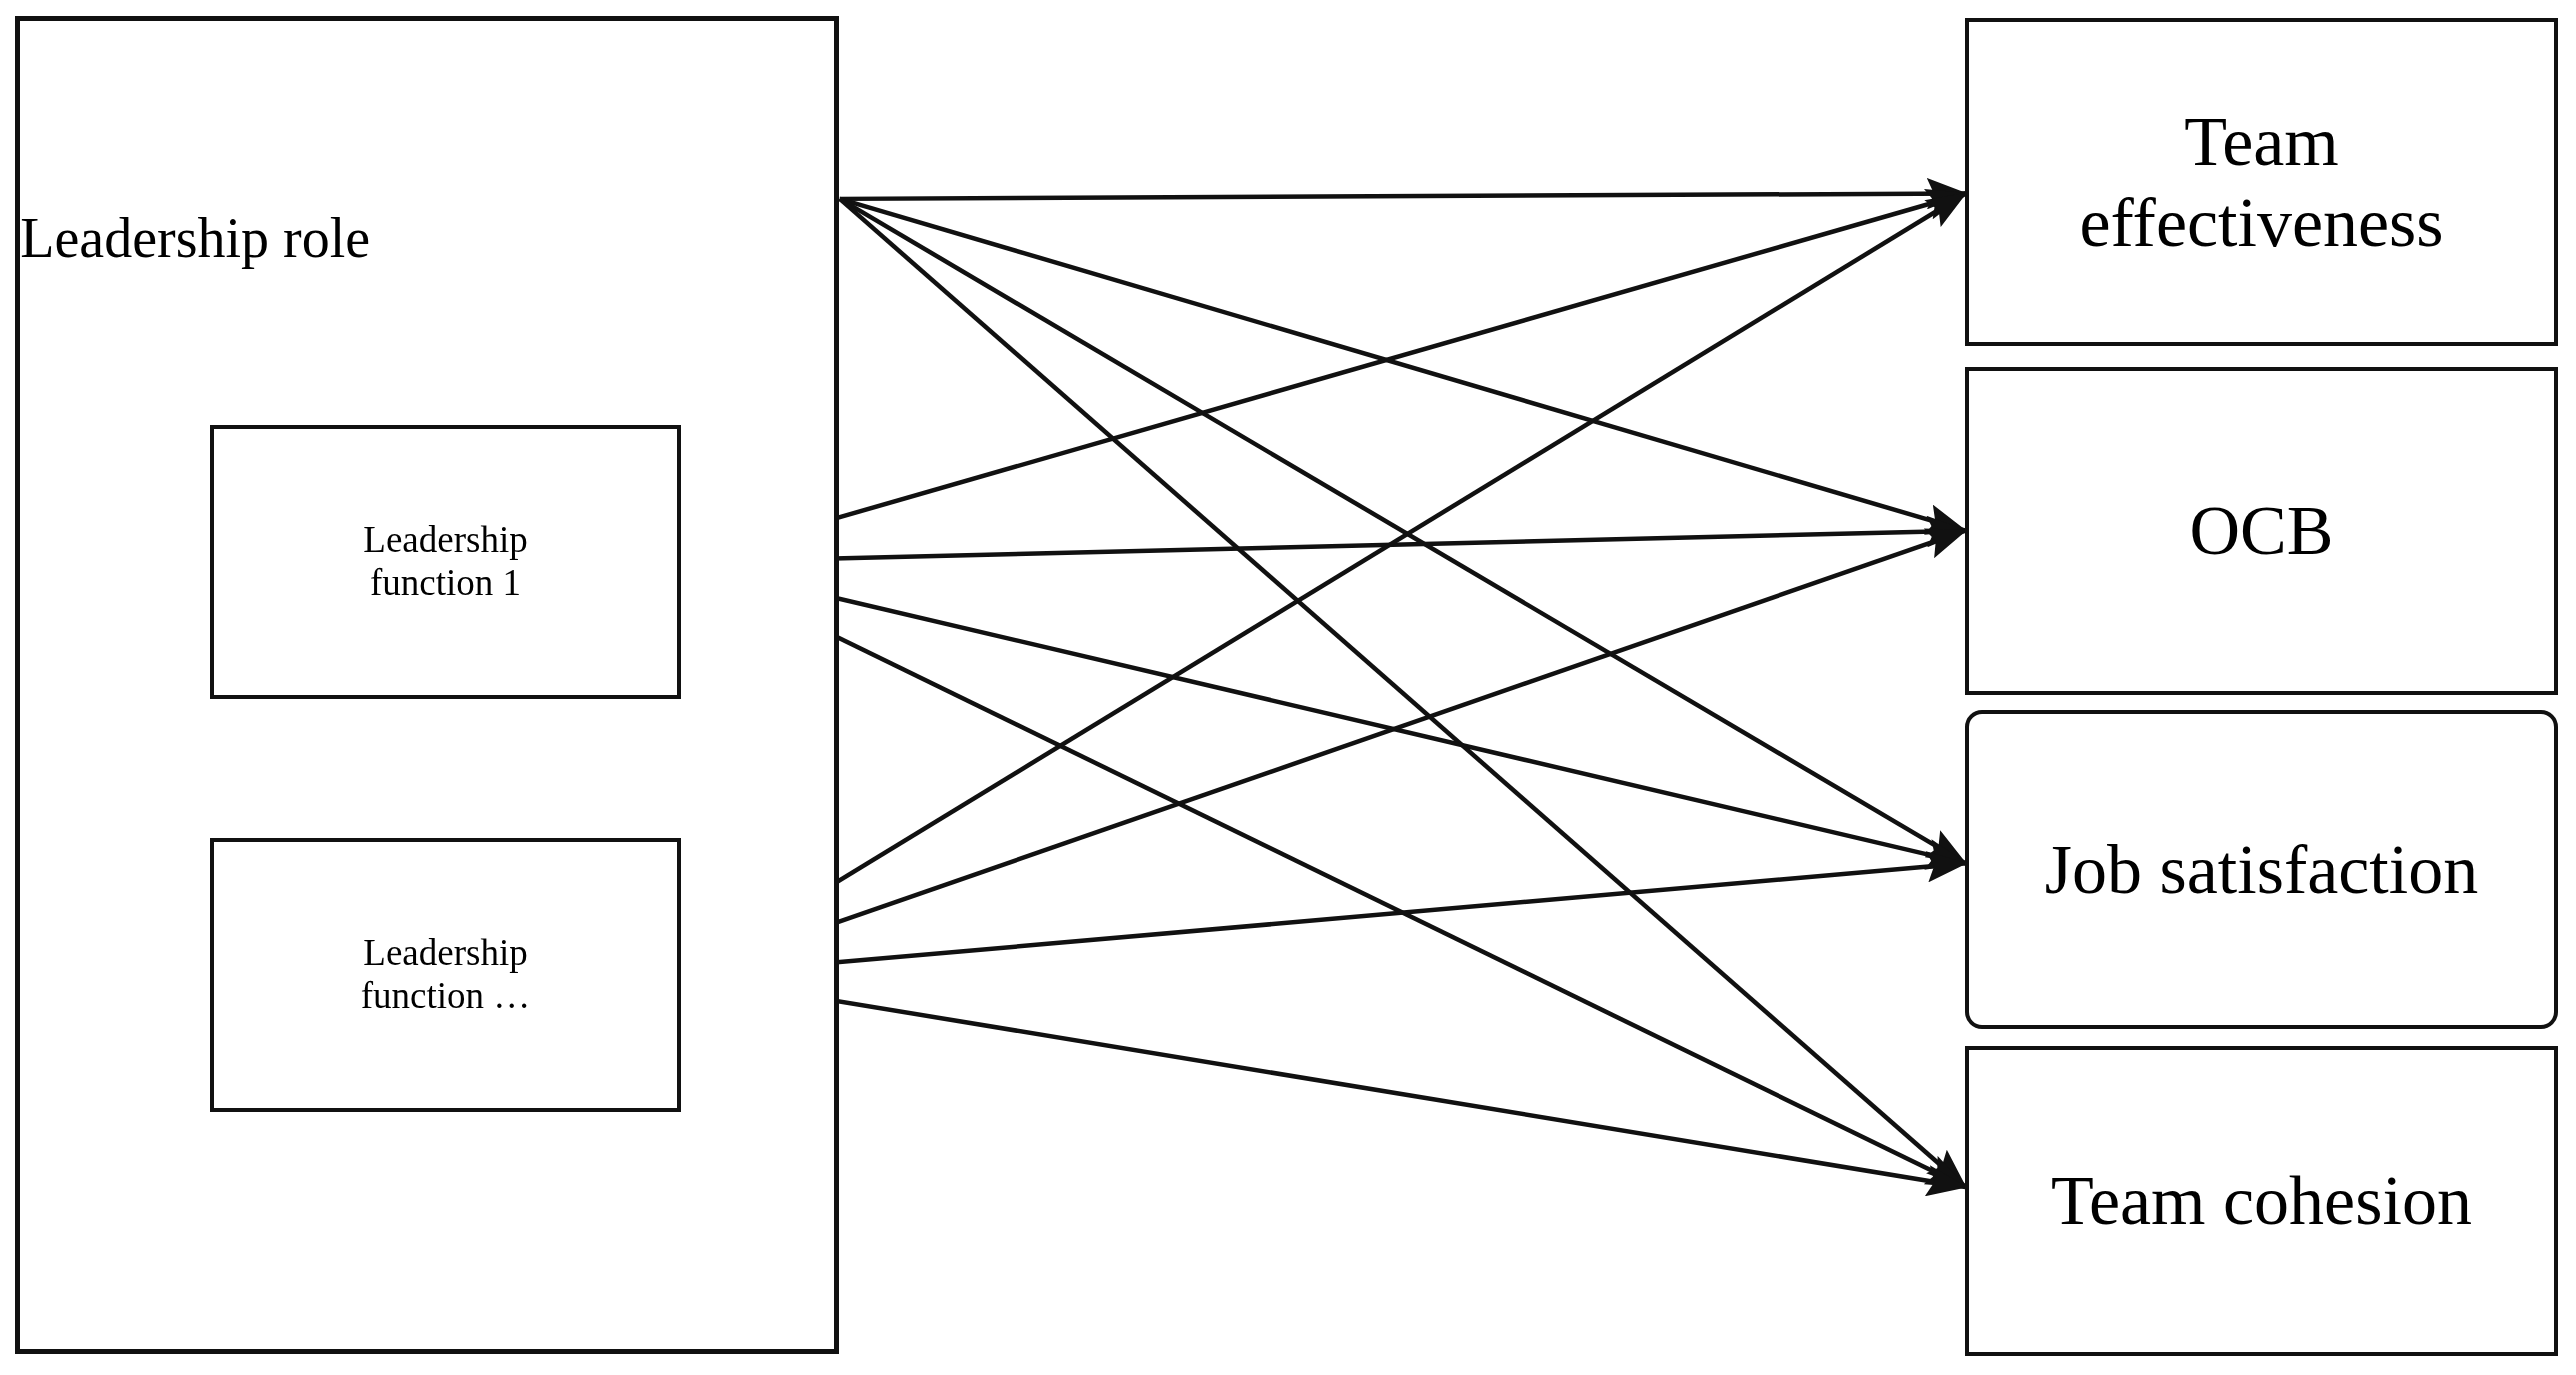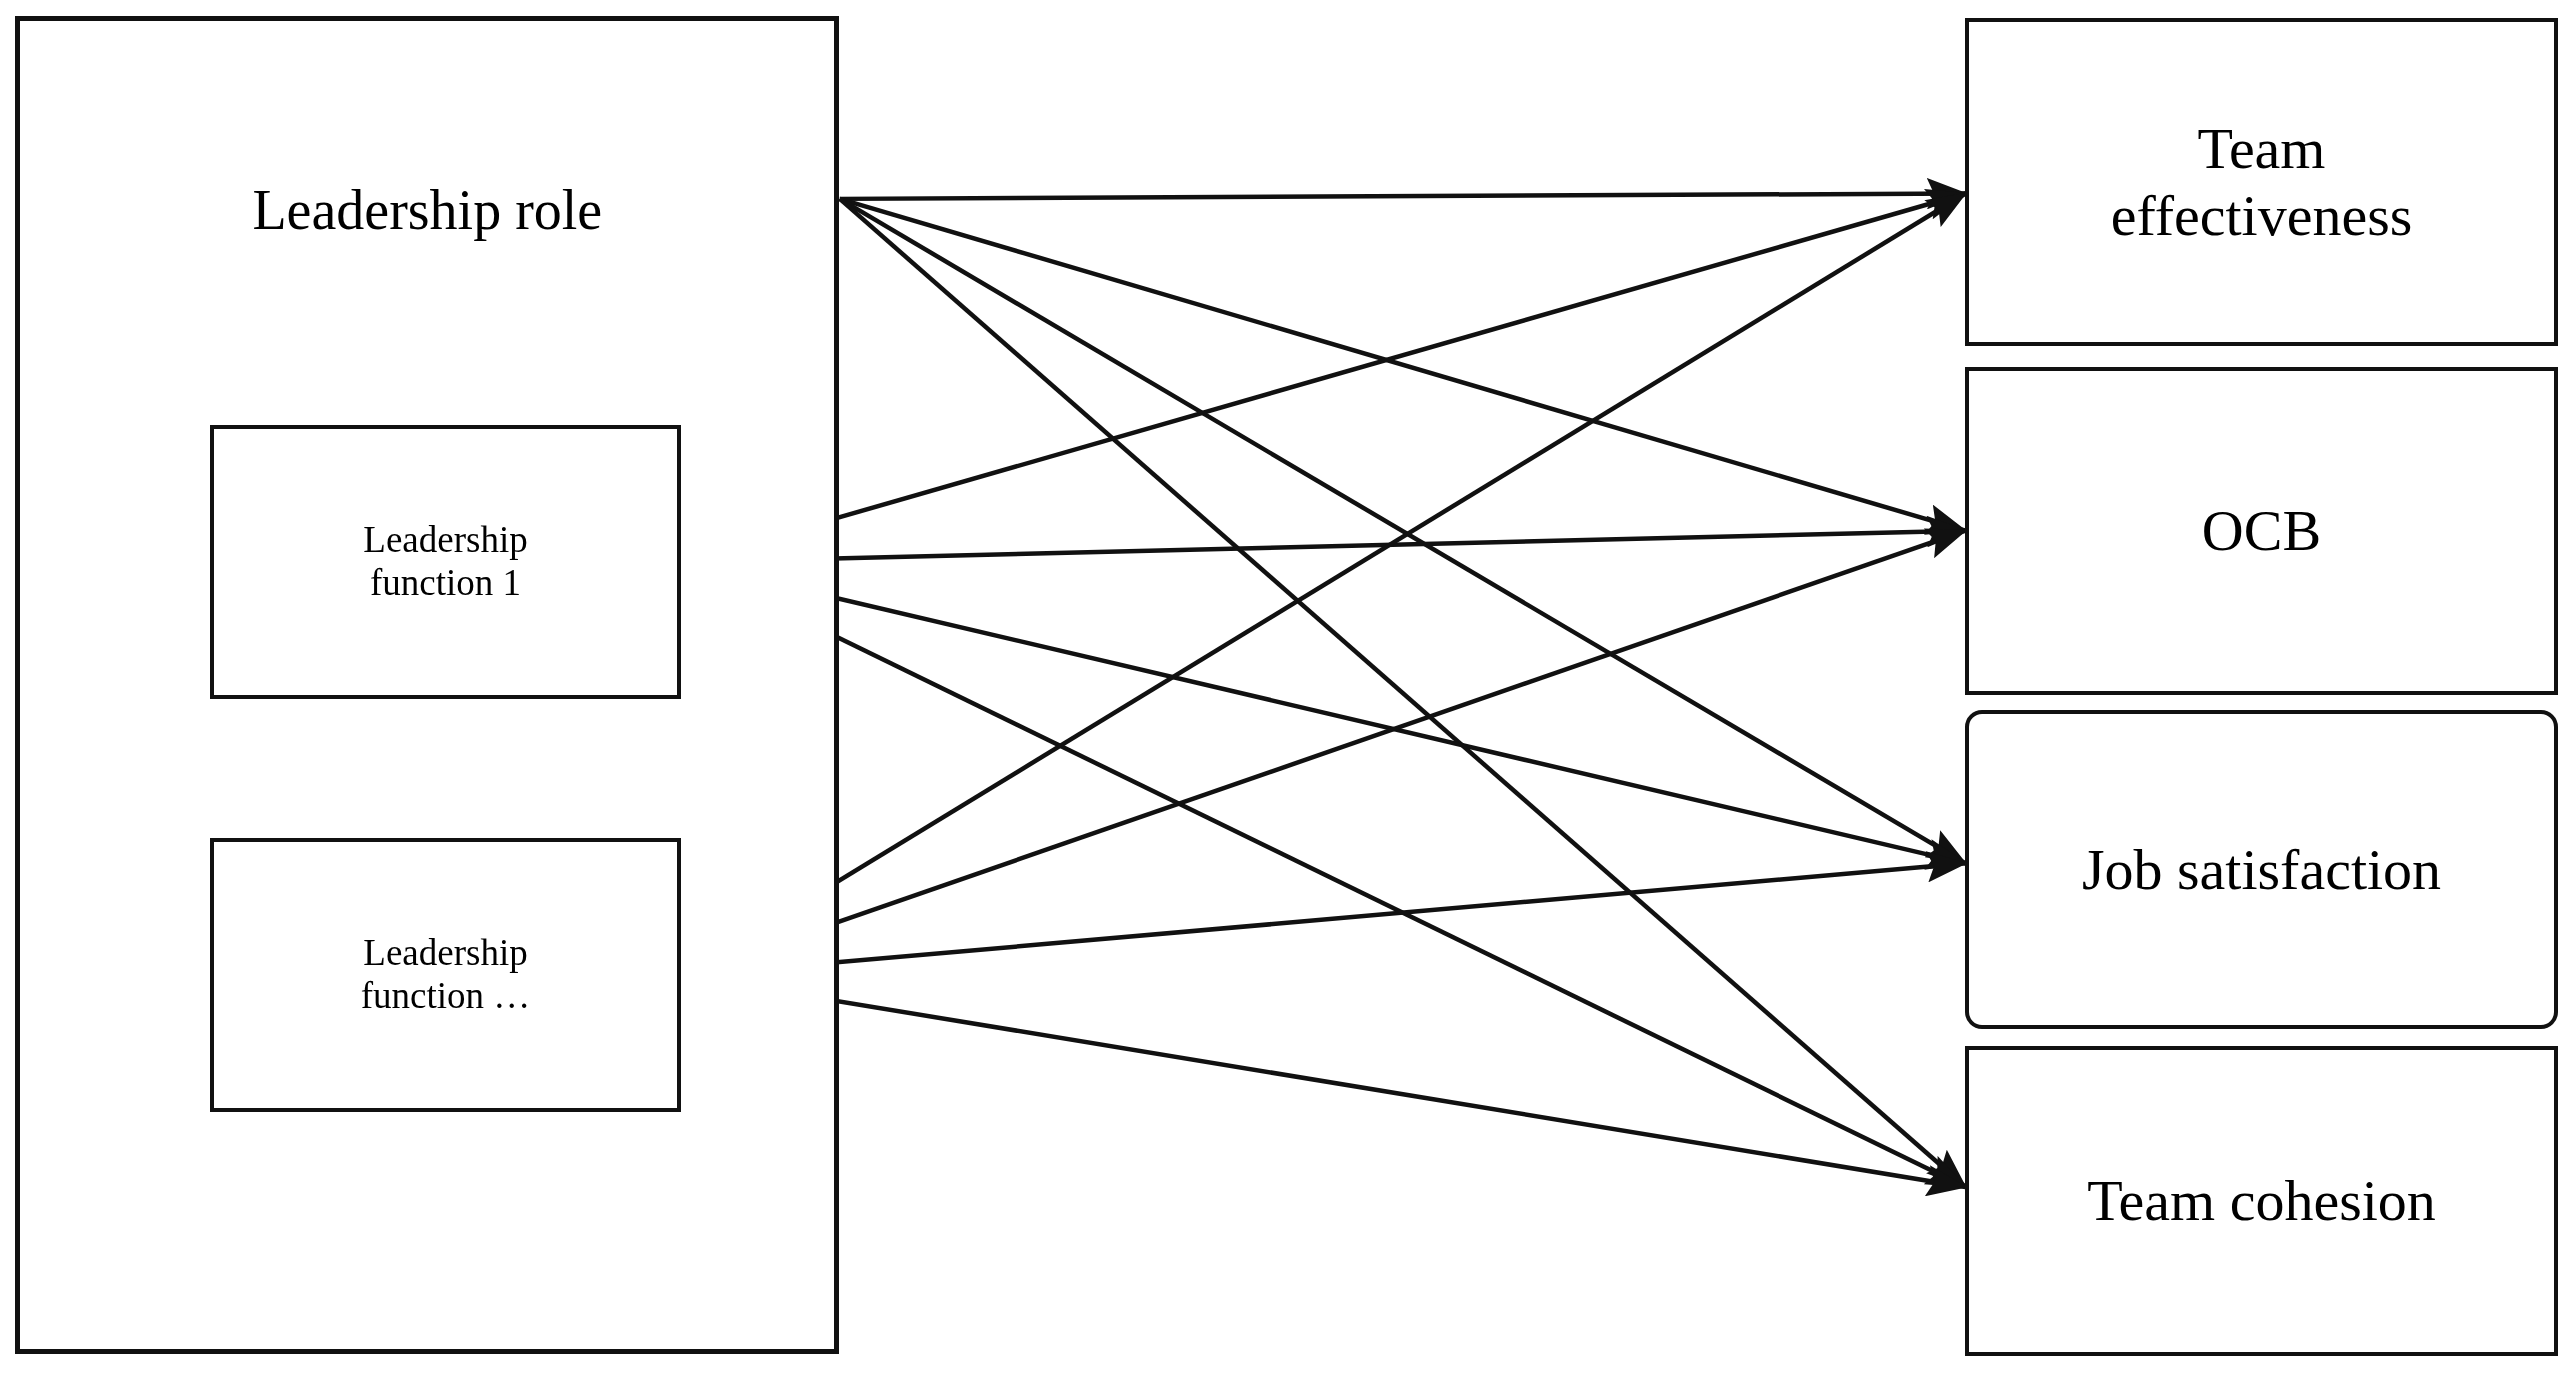--- a/index.html
+++ b/index.html
@@ -38,27 +38,28 @@
     white-space: pre-line;
   }
   .node.outer {
     display: block;
     border-width: 5.4px;
   }
   .outer-title {
     position: absolute;
     left: 0;
     right: 0;
-    text-align: center;
+    text-align: left;
     color: #000000;
     white-space: pre-line;
+    margin-top: 28px;
   }
   .lbl-outer   { font-size: 56px; }
   .lbl-inner   { font-size: 37px; }
-  .lbl-outcome { font-size: 58px; }
+  .lbl-outcome { font-size: 70px; }
 </style>
 </head>
 <body>
 
 <div id="canvas">
 
   <svg class="wires" viewBox="0 0 2865 1530">
     <defs>
       <marker id="ah" markerWidth="9" markerHeight="7" refX="8.6" refY="3.5" orient="auto" markerUnits="strokeWidth">
         <path d="M0,0 L9,3.5 L0,7 L1.6,3.5 Z" fill="#111111"></path>

